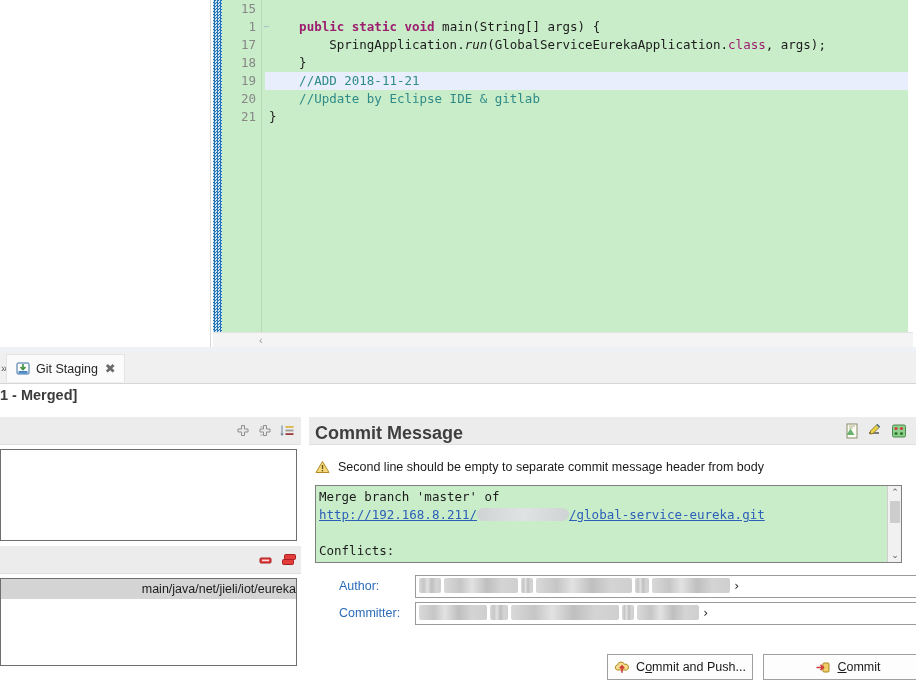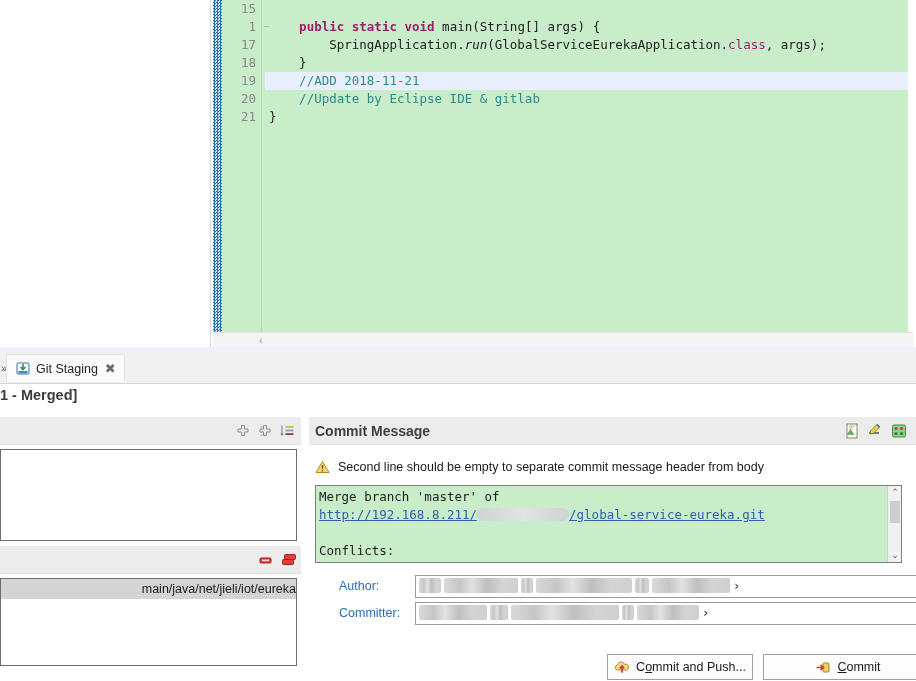--- a/index.html
+++ b/index.html
@@ -151,21 +151,21 @@
   .right-col {
     position: absolute; left: 309px; top: 417px; width: 607px; height: 264px;
     background: #ffffff;
   }
   .cm-head {
     position: relative; width: 607px; height: 28px;
     background: #ececec; border-bottom: 1px solid #e0e0e0;
   }
   .cm-head .title {
     position: absolute; left: 6px; top: 6px;
-    font-size: 14px; font-weight: bold; color: #3f3f3f;
+    font-size: 18px; font-weight: bold; color: #3f3f3f;
   }
   .cm-btn {
     position: absolute; top: 4px; width: 20px; height: 20px;
     display: flex; align-items: center; justify-content: center;
   }
   .warn-row {
     position: absolute; left: 6px; top: 40px; width: 590px; height: 20px;
     display: flex; align-items: center; gap: 8px;
   }
   .warn-text { font-size: 12.5px; color: #1a1a1a; }

